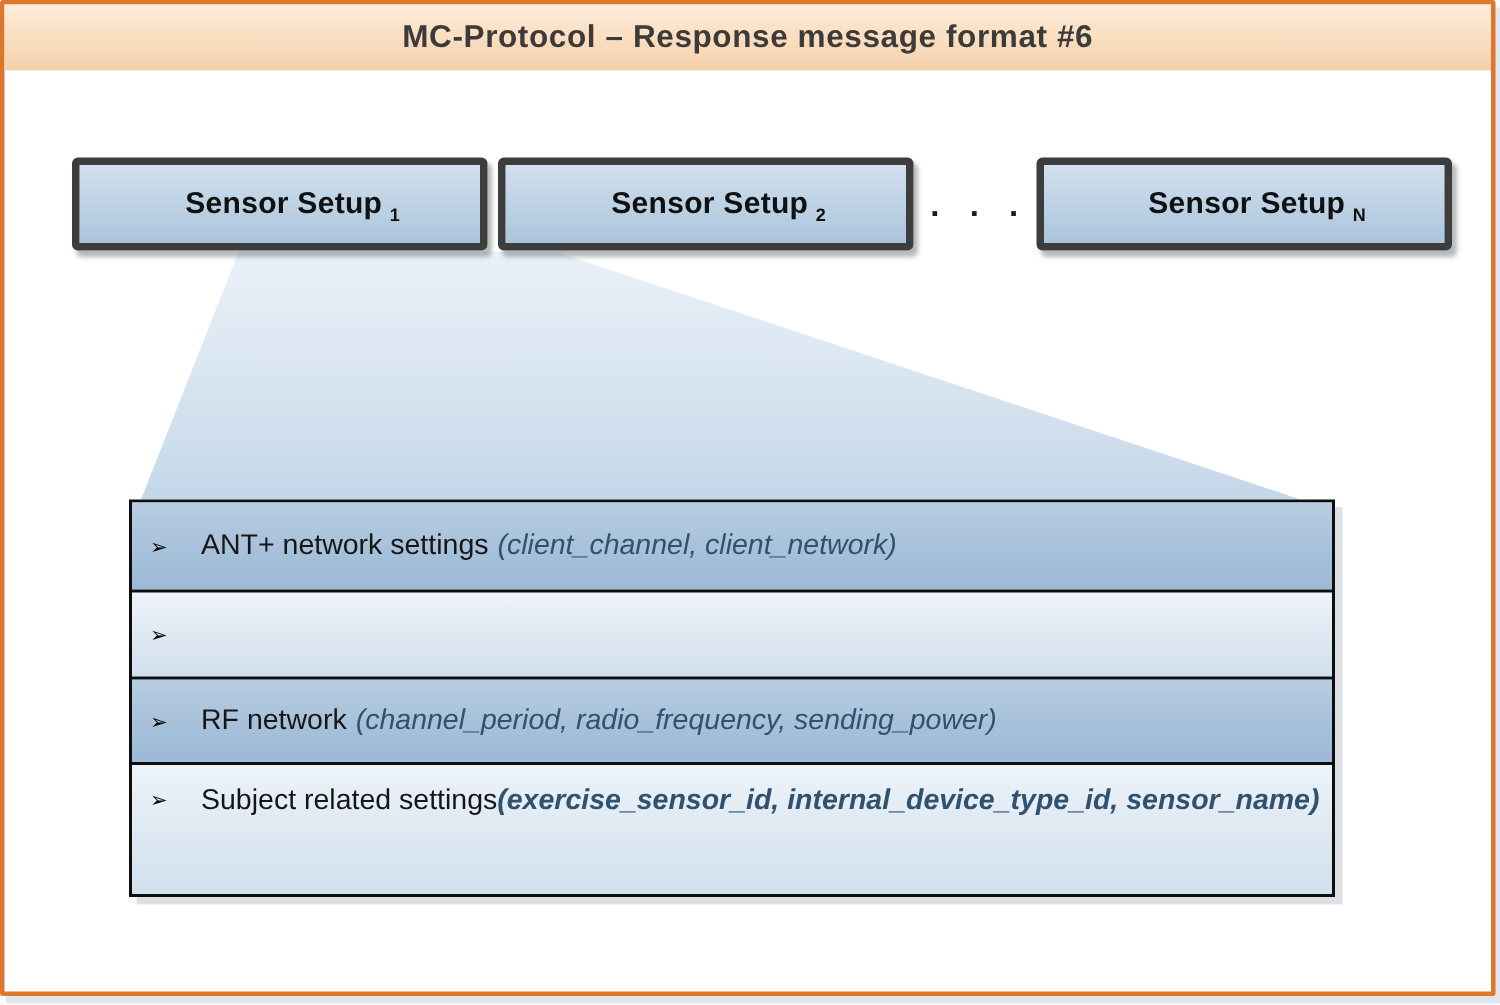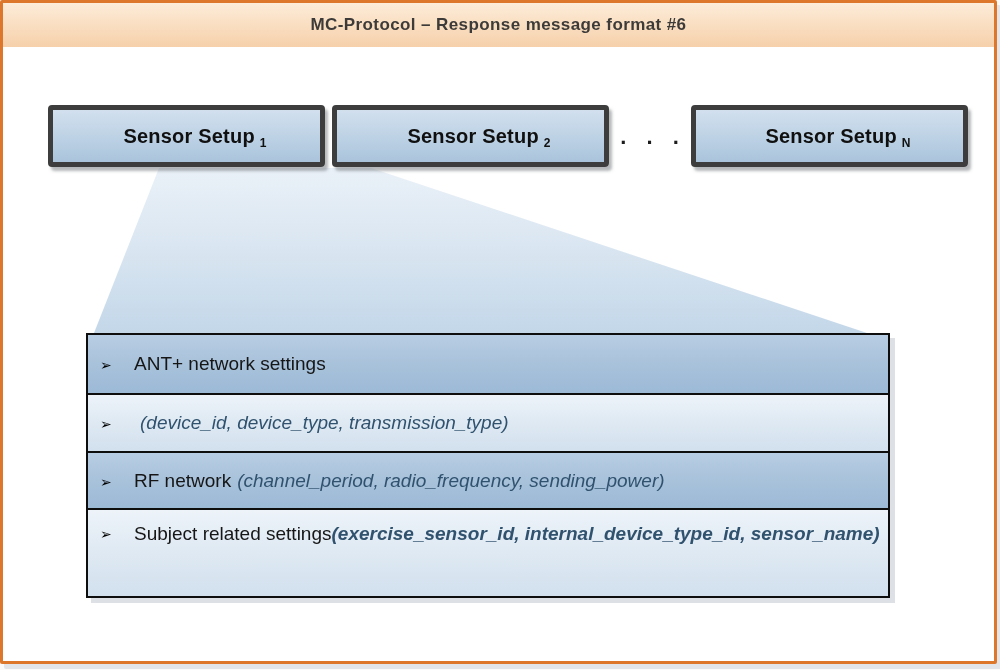--- a/index.html
+++ b/index.html
@@ -15,21 +15,21 @@
     box-shadow:4px 5px 0 #e2e6ea;
     z-index:0;
   }
   .header-bar{
     position:absolute;left:3px;top:3px;width:991px;height:44px;
     background:linear-gradient(180deg,#fdecd9 0%,#f9ddbf 55%,#f6d0ab 100%);
     display:flex;align-items:center;justify-content:center;
     z-index:2;
   }
   .page-title{
-    font-size:17px;font-weight:bold;color:#3d3b39;letter-spacing:.4px;
+    font-size:21px;font-weight:bold;color:#3d3b39;letter-spacing:.4px;
   }
   .funnel-svg{position:absolute;left:0;top:0;z-index:1;pointer-events:none;}
   .sensor-box{
     position:absolute;top:105px;height:62px;width:277px;
     box-sizing:border-box;border:5px solid #3d3d3d;border-radius:4px;
     background:linear-gradient(180deg,#d2e0ee 0%,#bcd1e4 55%,#aac4dc 100%);
     box-shadow:3px 4px 3px rgba(110,115,120,.5);
     display:flex;align-items:center;justify-content:center;
     z-index:3;
     padding-left:17px;
@@ -108,25 +108,25 @@
 <div class="sensor-box" style="left:691px;">
   <span class="box-label">Sensor Setup</span>
   <span class="box-sub">N</span>
 </div>
 
 <div class="settings-list">
 
   <div class="settings-row row-dark r1">
     <span class="bullet">➢</span>
     <span class="row-label">ANT+ network settings</span>
+    <span class="row-params">(client_channel, client_network)</span>
   </div>
 
   <div class="settings-row row-light r2">
     <span class="bullet">➢</span>
-    <span class="row-params">(device_id, device_type, transmission_type)</span>
   </div>
 
   <div class="settings-row row-dark r3">
     <span class="bullet">➢</span>
     <span class="row-label">RF network</span>
     <span class="row-params">(channel_period, radio_frequency, sending_power)</span>
   </div>
 
   <div class="settings-row row-light r4">
     <span class="bullet">➢</span>

